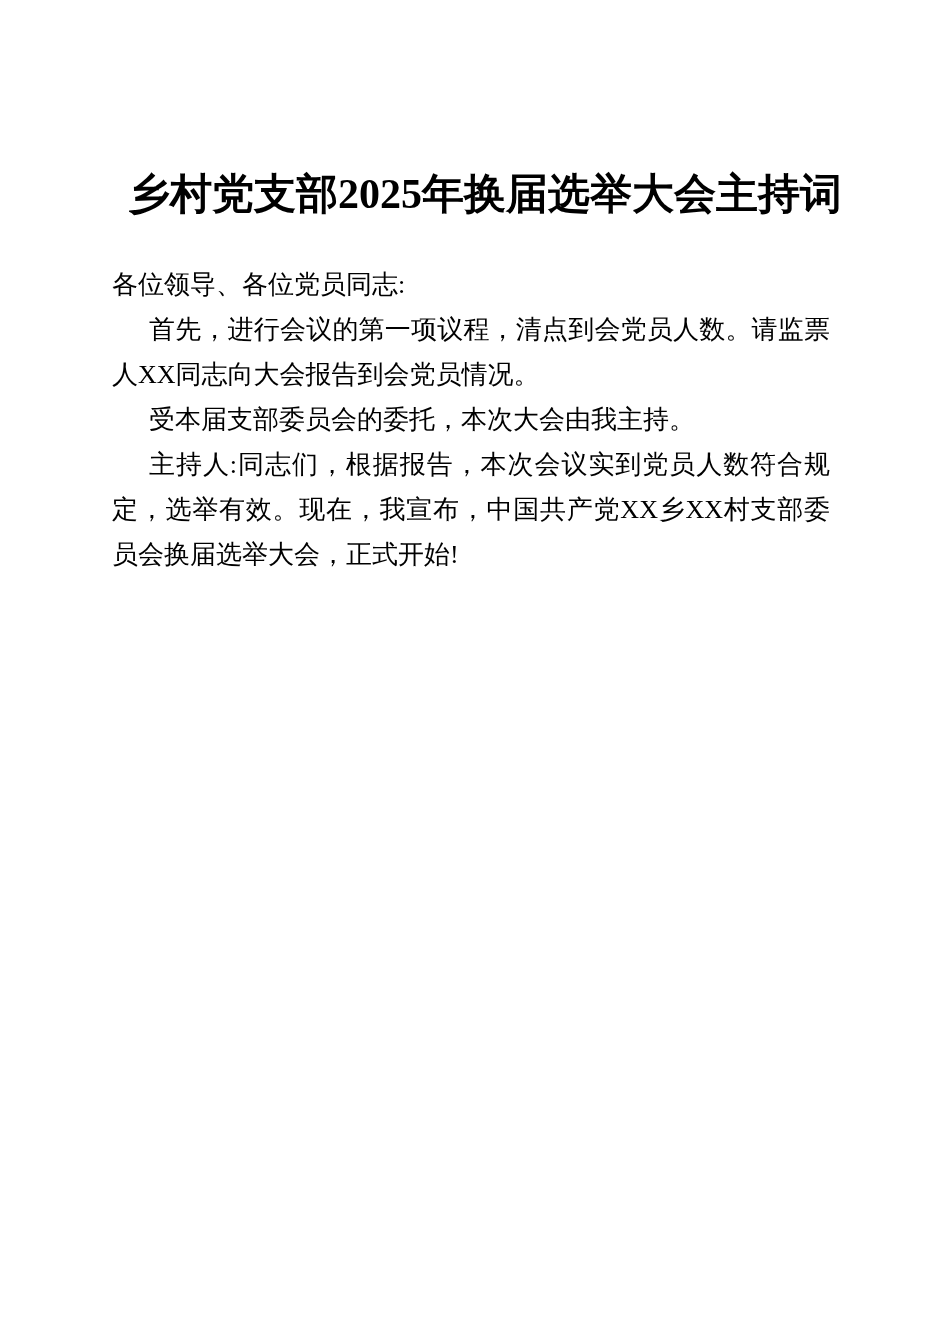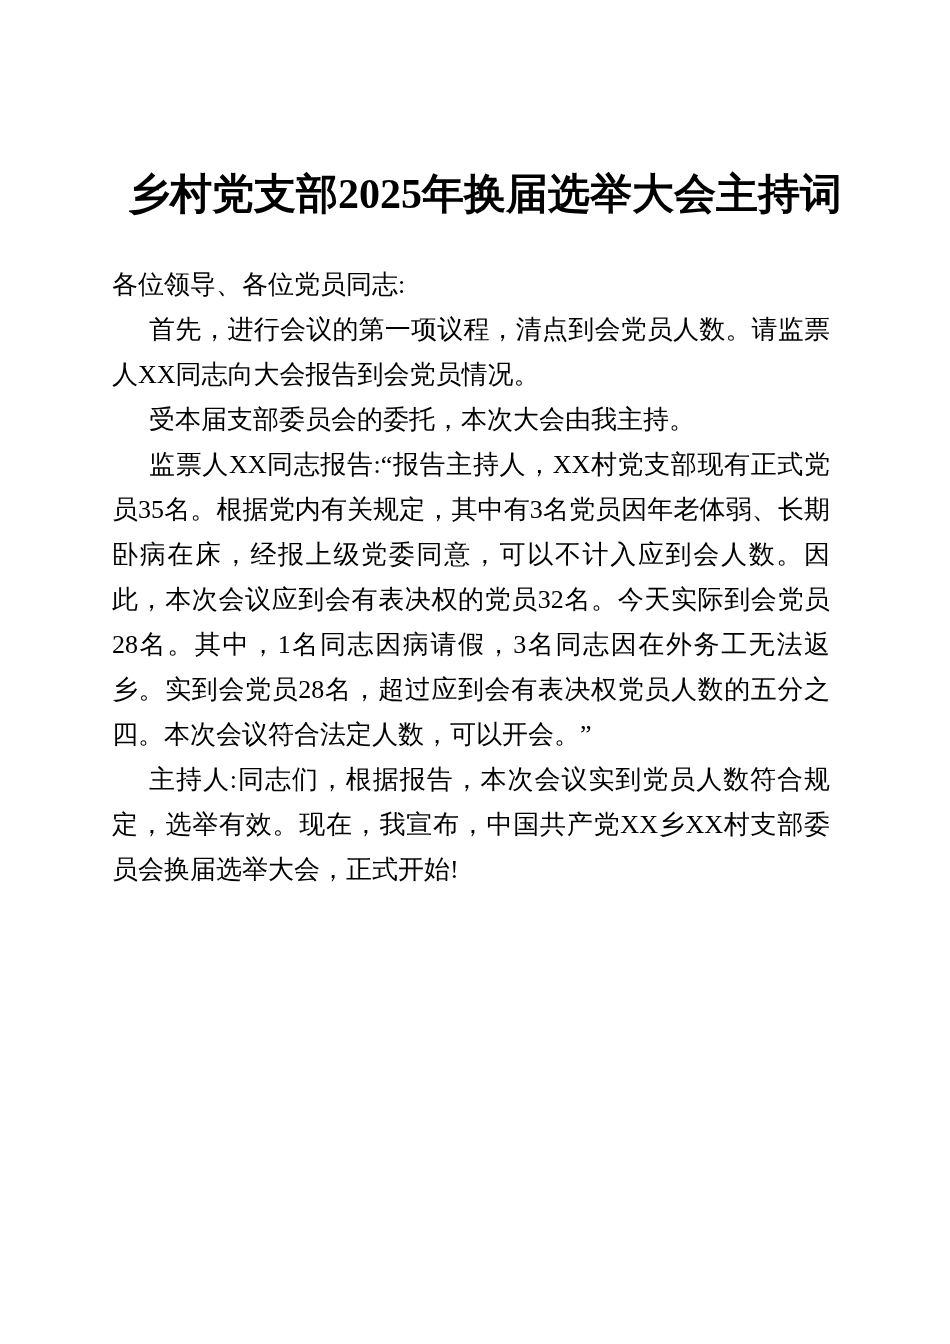--- a/index.html
+++ b/index.html
@@ -42,16 +42,15 @@
 </style>
 </head>
 <body>
 
 <div class="page">
   <h1 class="doc-title">乡村党支部2025年换届选举大会主持词</h1>
   <div class="doc-body">
       <p class="">各位领导、各位党员同志:</p>
       <p class="indented">首先，进行会议的第一项议程，清点到会党员人数。请监票人XX同志向大会报告到会党员情况。</p>
       <p class="indented">受本届支部委员会的委托，本次大会由我主持。</p>
-      <p class="indented">监票人XX同志报告:“报告主持人，XX村党支部现有正式党员35名。根据党内有关规定，其中有3名党员因年老体弱、长期卧病在床，经报上级党委同意，可以不计入应到会人数。因此，本次会议应到会有表决权的党员32名。今天实际到会党员28名。其中，1名同志因病请假，3名同志因在外务工无法返乡。实到会党员28名，超过应到会有表决权党员人数的五分之四。本次会议符合法定人数，可以开会。”</p>
       <p class="indented">主持人:同志们，根据报告，本次会议实到党员人数符合规定，选举有效。现在，我宣布，中国共产党XX乡XX村支部委员会换届选举大会，正式开始!</p>
     </div>
 </div>
 
 </body></html>

